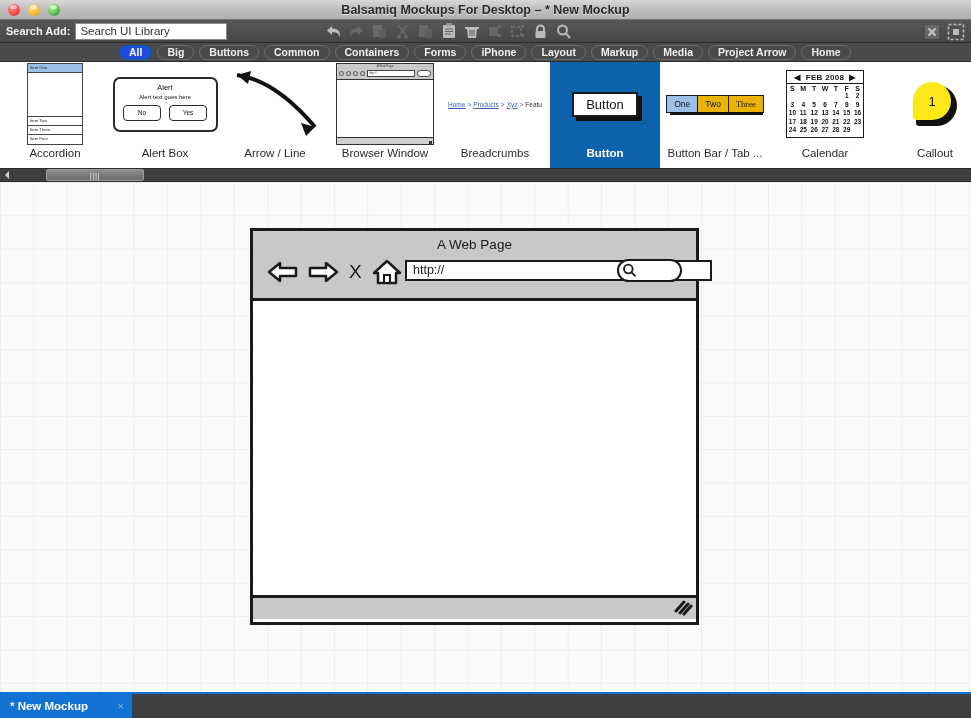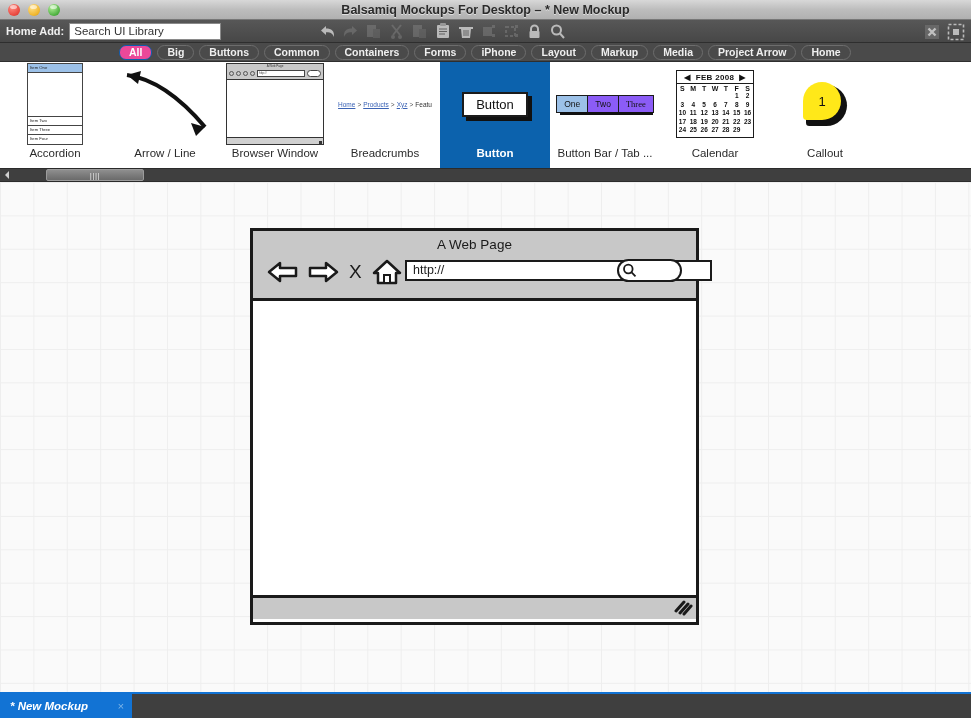--- a/index.html
+++ b/index.html
@@ -66,21 +66,21 @@
     background: #4a4a4a; display: flex; align-items: center; gap: 5px;
     padding-left: 119px; border-bottom: 1px solid #2e2e2e;
   }
   .cat {
     height: 15px; padding: 0 9px; border-radius: 8px;
     border: 1px solid #6d6d6d; color: #efefef;
     font-size: 10.5px; font-weight: bold; line-height: 13px;
     background: #4a4a4a; white-space: nowrap;
   }
   .cat.active {
-    background: #ec4899; border-color: #0d5dad; color: #fff; border-radius: 7px;
+    background: #1d4ed8; border-color: #0d5dad; color: #fff;
   }
 
   
   .library {
     position: absolute; left: 0; top: 62px; width: 971px; height: 106px;
     background: #fff; display: flex; overflow: hidden;
   }
   .lib-item {
     width: 110px; height: 106px; position: relative;
     display: flex; flex-direction: column; align-items: center;
@@ -138,21 +138,21 @@
   .bigbtn .face {
     border: 2px solid #1b1b1b; background: #fff; color: #111;
     font-size: 13px; padding: 3px 12px; position: relative; z-index: 2;
   }
   .bigbtn .shadow {
     position: absolute; left: 4px; top: 4px; right: -4px; bottom: -4px;
     background: #111; z-index: 1;
   }
 
   
-  .bbar { display:flex; border: 1.5px solid #1b1b1b; background:#8b5cf6; position:relative; }
+  .bbar { display:flex; border: 1.5px solid #1b1b1b; background:#eab308; position:relative; }
   .bbar .seg { padding: 3px 7px; font-size: 8.5px; color:#111; border-right: 1.5px solid #1b1b1b; }
   .bbar .seg:last-child { border-right: none; font-family: Liberation Serif, serif; }
   .bbar .seg.on { background: #9cc1e8; }
   .bbar::after { content:""; position:absolute; left:3px; top:100%; width: calc(100% - 3px); height: 3px; background:#111; }
 
   
   .cal { width: 78px; border: 1.5px solid #1b1b1b; background:#fff; }
   .cal .hdr { display:flex; align-items:center; justify-content:center; gap:5px;
               border-bottom:1.5px solid #1b1b1b; font-size:8px; font-weight:bold;
               color:#111; height: 13px; letter-spacing:0.3px;}
@@ -230,21 +230,21 @@
   .mock-content { height: 294px; background:#fff; }
   .mock-status {
     height: 24px; background:#c8c8c8; border-top:3px solid #1a1a1a;
     position:relative;
   }
 
   
   .bottombar {
     position:absolute; left:0; top:692px; width:971px; height:26px;
     background:#3f3f3f; border-top:2px solid #1273d4;
-    display:flex; align-items:flex-start;font-style:italic;
+    display:flex; align-items:flex-start;
   }
   .btab {
     height:24px; min-width:132px; background:#1273d4;
     display:flex; align-items:center; justify-content:space-between;
     padding: 0 8px 0 10px; color:#fff; font-size:11.5px; font-weight:bold;
   }
   .btab-close { color:#7fb6e8; font-size:11px; font-weight:normal; }
 </style>
 </head>
 <body>
@@ -254,21 +254,21 @@
   <div class="titlebar">
     <div class="traffic">
       <div class="tl tl-red"></div>
       <div class="tl tl-yellow"></div>
       <div class="tl tl-green"></div>
     </div>
     <div class="title-text">Balsamiq Mockups For Desktop – * New Mockup</div>
   </div>
 
   <div class="toolbar">
-    <span class="qa-label">Home Add:</span>
+    <span class="qa-label">Search Add:</span>
     <input class="qa-input" type="text" value="Search UI Library" style="">
 
     <div class="tb-icons">
       <div class="ticon">
         <svg width="17" height="15" viewBox="0 0 17 15">
             <path d="M7 2 L2 6.5 L7 11 L7 8.2 C11 8 13.5 9 15 13 C15.5 7 12.5 4.6 7 4.6 Z" fill="#d9d9d9"></path>
           </svg>
       </div>
       <div class="ticon dim">
         <svg width="17" height="15" viewBox="0 0 17 15">
@@ -375,20 +375,33 @@
           <div class="row hl">Item One</div>
           <div class="body"></div>
           <div class="row">Item Two</div>
           <div class="row">Item Three</div>
           <div class="row" style="border-bottom:none">Item Four</div>
         </div>
       </div>
       <div class="lib-label">Accordion</div>
     </div>
 
+    <div class="lib-item">
+      <div class="lib-thumb">
+        <div class="alertbox">
+          <div class="t">Alert</div>
+          <div class="s">Alert text goes here</div>
+          <div class="btns">
+            <div class="b">No</div>
+            <div class="b">Yes</div>
+          </div>
+        </div>
+      </div>
+      <div class="lib-label">Alert Box</div>
+    </div>
 
     <div class="lib-item">
       <div class="lib-thumb">
         <svg width="108" height="78" viewBox="0 0 108 78">
           <path d="M16 10 C45 14, 72 36, 94 62" stroke="#111" stroke-width="4" fill="none"></path>
           <path d="M16 10 L30 6 L27 19 Z" fill="#111"></path>
           <path d="M94 62 L80 58 L85 71 Z" fill="#111"></path>
         </svg>
       </div>
       <div class="lib-label">Arrow / Line</div>

